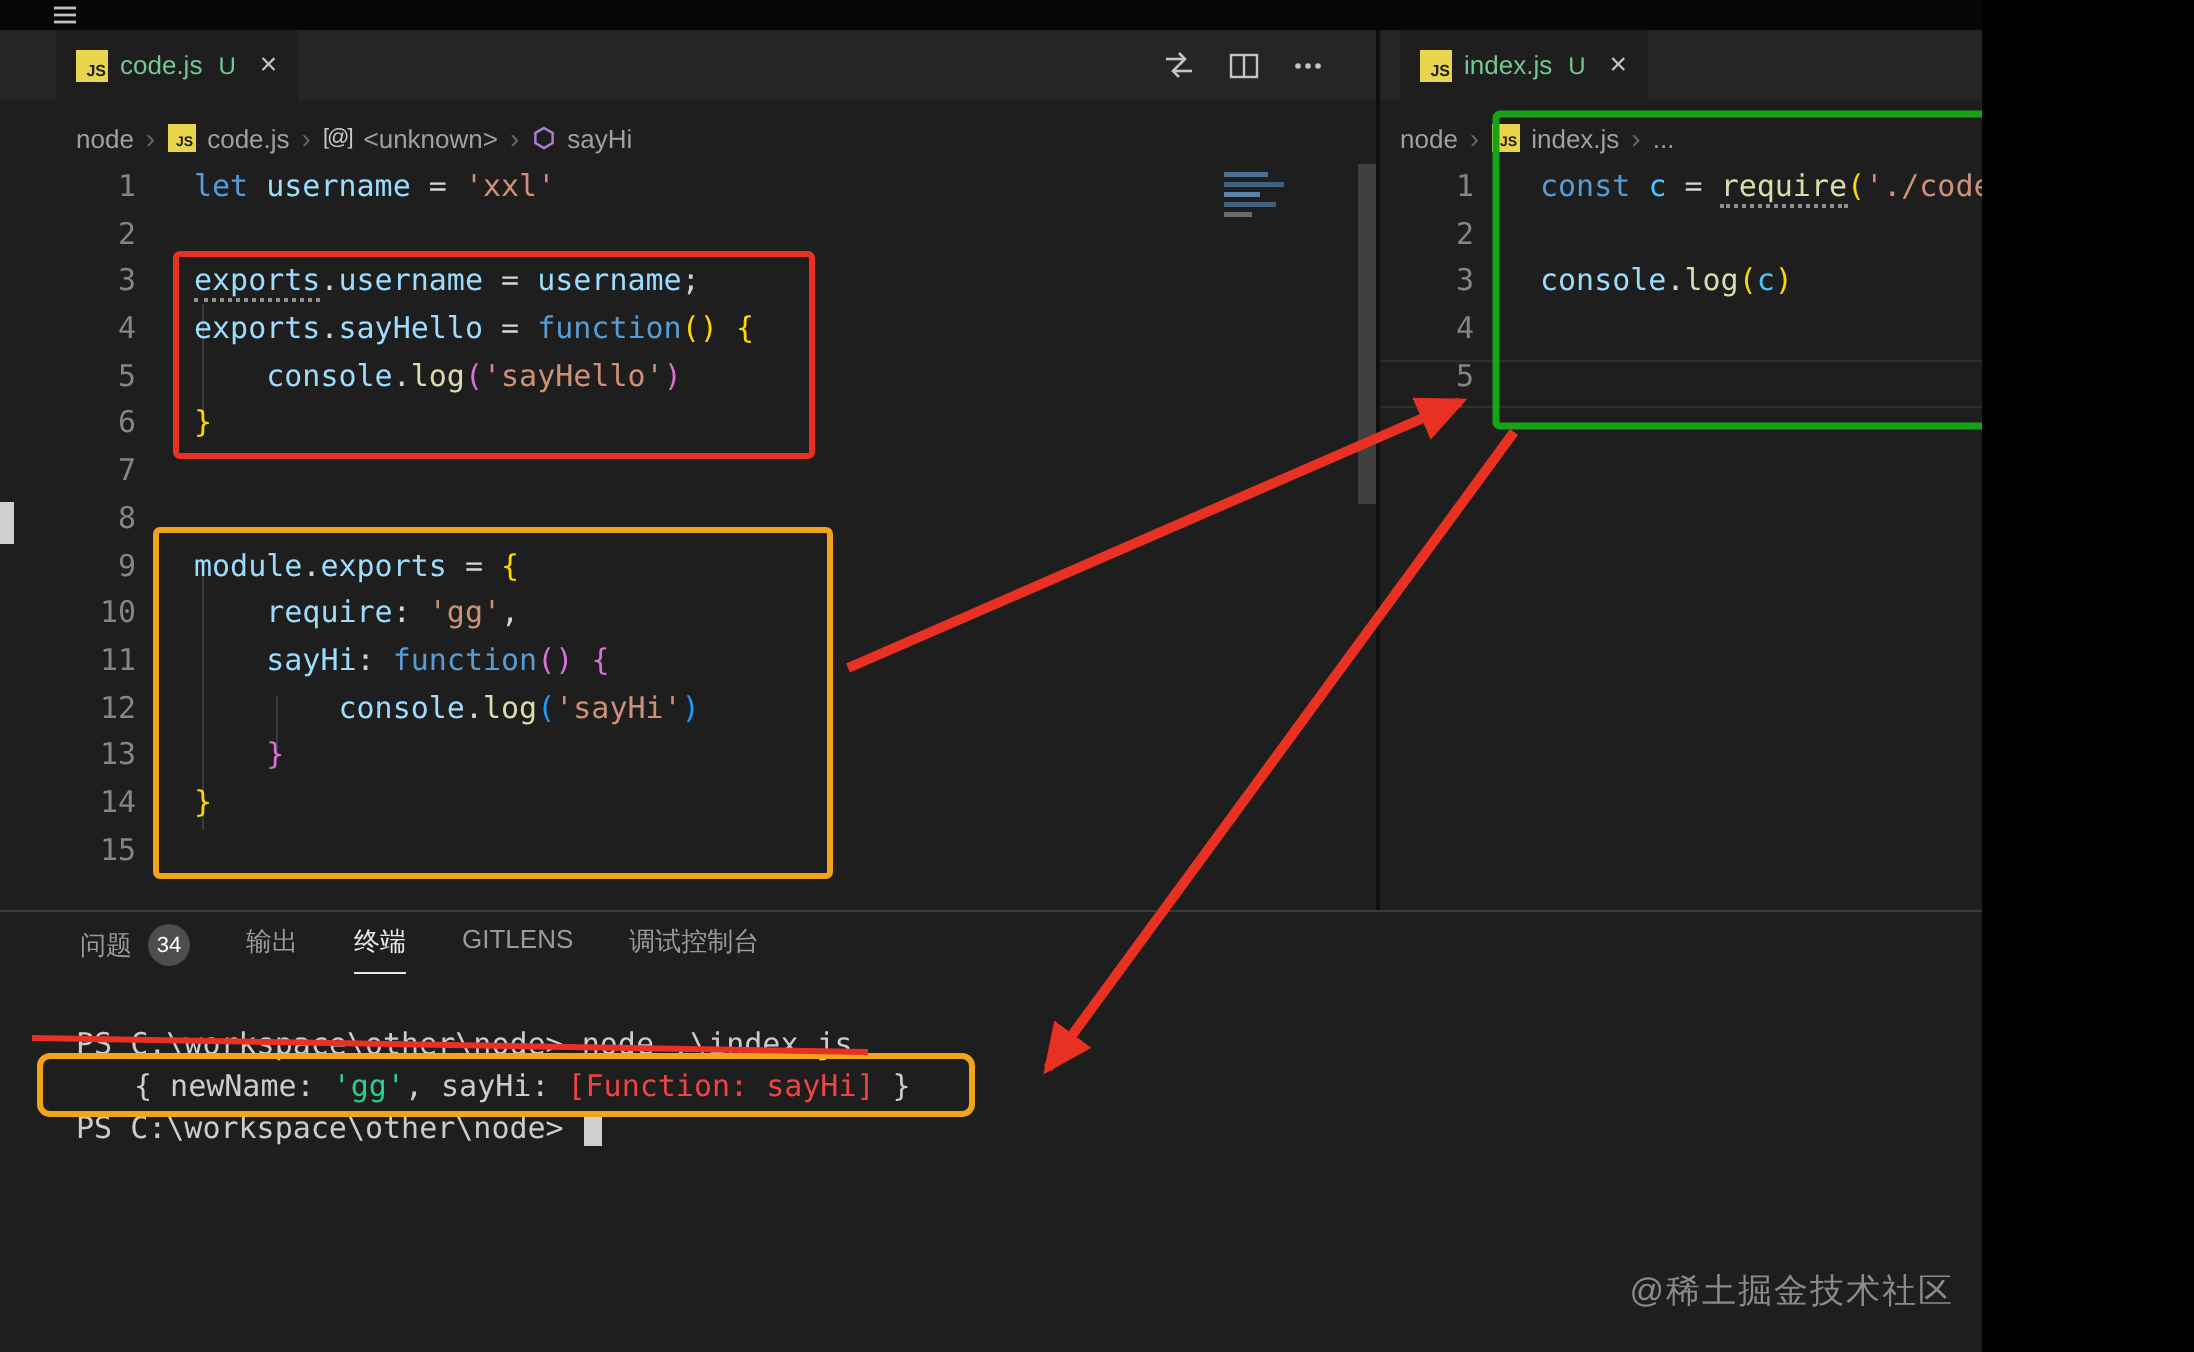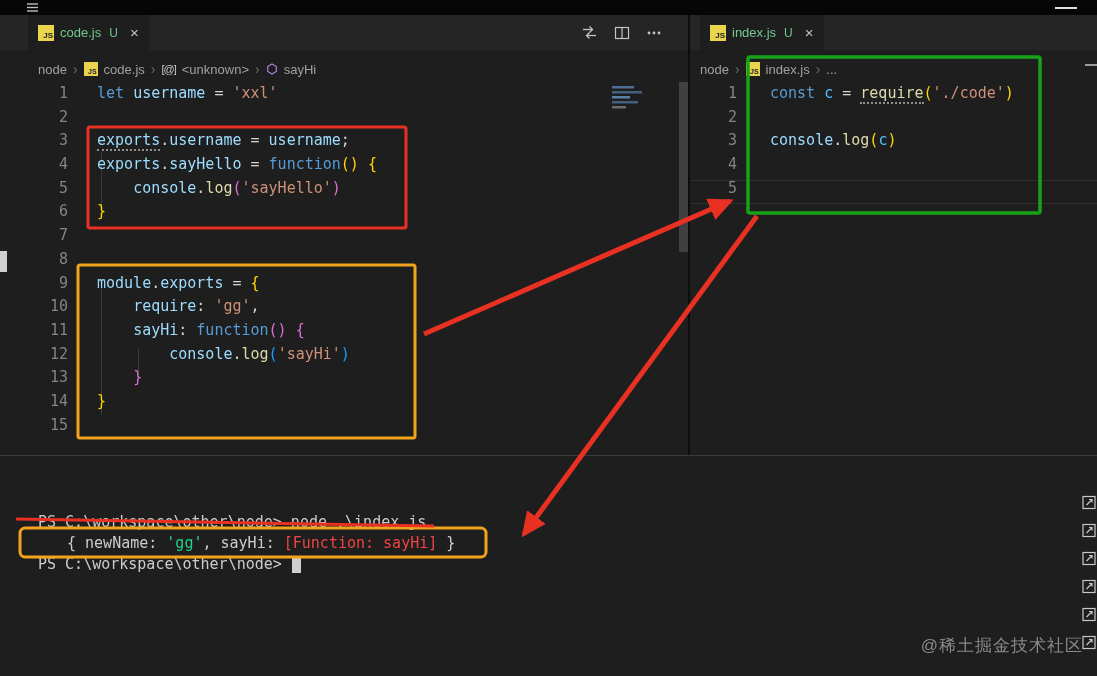--- a/index.html
+++ b/index.html
@@ -1,16 +1,16 @@
 <!DOCTYPE html>
 <html><head>
 <meta charset="utf-8">
 <style>
   html,body{margin:0;padding:0;background:#000;}
-  .page{position:relative;width:1097px;height:676px;background:#1e1e1e;overflow:hidden;
+  .page{position:relative;width:991px;height:676px;background:#1e1e1e;overflow:hidden;
         font-family:"Liberation Sans",sans-serif;color:#ccc;}
 
   
   .titlebar{position:absolute;left:0;top:0;width:1097px;height:15px;background:#060606;}
   .menu-icon{position:absolute;left:26px;top:2px;}
   .titlebar-dash{position:absolute;left:1055px;top:7px;width:22px;height:2px;background:#dedede;}
 
   
   .tabbar{position:absolute;top:15px;height:35px;background:#252526;}
   .tabbar.left{left:0;width:688px;}
@@ -201,20 +201,38 @@
     <rect x="2" y="12" width="18" height="2.5" fill="#5b82ab"></rect>
     <rect x="2" y="17" width="26" height="2.5" fill="#42617f"></rect>
     <rect x="2" y="22" width="14" height="2.5" fill="#6b6b6b"></rect>
   </svg>
   <div class="minimap-handle"></div>
   <div class="scrollbar-left"></div>
   <div class="pane-divider"></div>
   <div class="left-notch"></div>
 
   <div class="panel-divider"></div>
+  <div class="panel-tabs">
+    <div class="panel-tab">
+      <span>问题</span>
+      <span class="panel-badge">34</span>
+    </div>
+    <div class="panel-tab">
+      <span>输出</span>
+    </div>
+    <div class="panel-tab active">
+      <span>终端</span>
+    </div>
+    <div class="panel-tab">
+      <span>GITLENS</span>
+    </div>
+    <div class="panel-tab">
+      <span>调试控制台</span>
+    </div>
+  </div>
 
   <div class="terminal">
       <div class="term-line"><span class="code"><span style="color: rgb(204, 204, 204);">PS C:\workspace\other\node&gt; node .\index.js</span></span></div>
       <div class="term-line"><span class="code"><span style="color: rgb(204, 204, 204); margin-left: 29px;">{ newName: </span><span style="color: rgb(35, 209, 139);">'gg'</span><span style="color: rgb(204, 204, 204);">, sayHi: </span><span style="color: #ef4444;">[Function: sayHi]</span><span style="color: rgb(204, 204, 204);"> }</span></span></div>
       <div class="term-line"><span class="code"><span style="color: rgb(204, 204, 204);">PS C:\workspace\other\node&gt; </span><span class="term-cursor"></span></span></div>
     </div>
 
   <div class="side-icons">
     <svg width="16" height="16">
         <rect x="1" y="2.5" width="12" height="12" fill="none" stroke="#c8c8c8" stroke-width="1.2"></rect>

